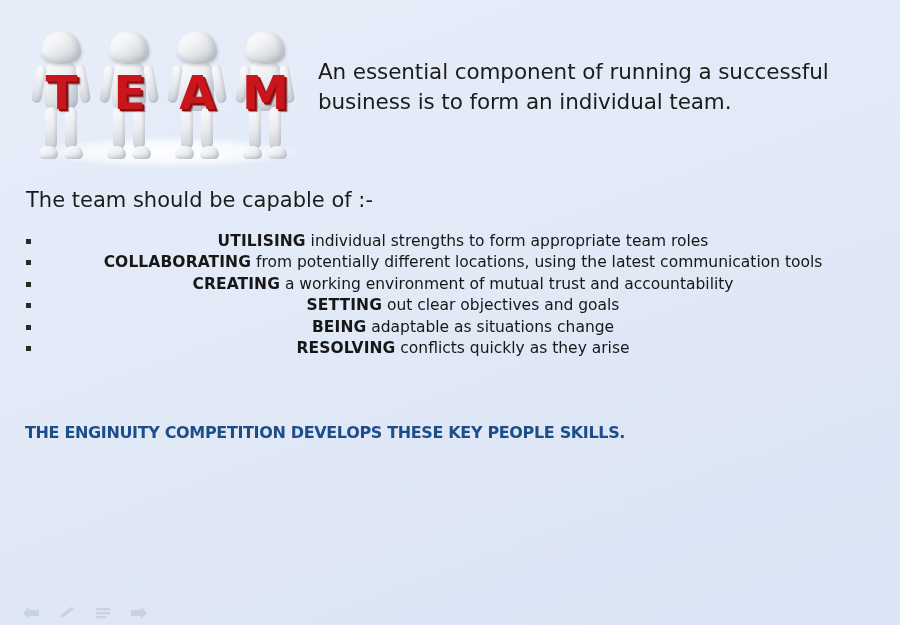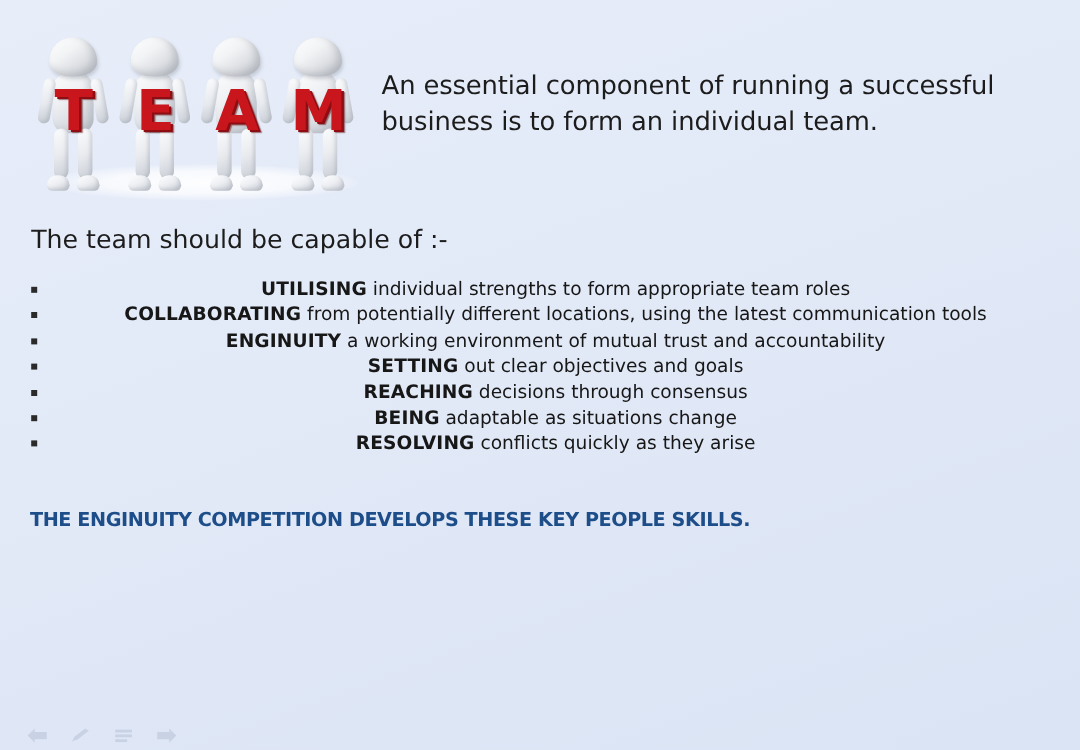--- a/index.html
+++ b/index.html
@@ -273,23 +273,22 @@
     </div>
   </div>
 
   <div class="heading">An essential component of running a successful business is to form an individual team.</div>
 
   <div class="intro">The team should be capable of :-</div>
 
   <ul class="bullets" id="bullet-list">
       <li class="bullet-item"><span class="bullet-marker"></span><span class="bullet-strong">UTILISING</span><span class="bullet-rest"> individual strengths to form appropriate team roles</span></li>
       <li class="bullet-item"><span class="bullet-marker"></span><span class="bullet-strong">COLLABORATING</span><span class="bullet-rest"> from potentially different locations, using the latest communication tools</span></li>
-      <li class="bullet-item"><span class="bullet-marker"></span><span class="bullet-strong">ENGINUITY</span><span class="bullet-rest"> a working environment of mutual trust and accountability</span></li>
+      <li class="bullet-item"><span class="bullet-marker"></span><span class="bullet-strong">CREATING</span><span class="bullet-rest"> a working environment of mutual trust and accountability</span></li>
       <li class="bullet-item"><span class="bullet-marker"></span><span class="bullet-strong">SETTING</span><span class="bullet-rest"> out clear objectives and goals</span></li>
-      <li class="bullet-item"><span class="bullet-marker"></span><span class="bullet-strong">REACHING</span><span class="bullet-rest"> decisions through consensus</span></li>
       <li class="bullet-item"><span class="bullet-marker"></span><span class="bullet-strong">BEING</span><span class="bullet-rest"> adaptable as situations change</span></li>
       <li class="bullet-item"><span class="bullet-marker"></span><span class="bullet-strong">RESOLVING</span><span class="bullet-rest"> conflicts quickly as they arise</span></li>
     </ul>
 
   <div class="footer-line">THE ENGINUITY COMPETITION DEVELOPS THESE KEY PEOPLE SKILLS.</div>
 
   <div class="toolbar">
     <span class="tb-icon">
       <svg viewBox="0 0 18 14" width="18" height="14" fill="currentColor">
           <path d="M7 1 L7 4 L17 4 L17 10 L7 10 L7 13 L1 7 Z"></path>

